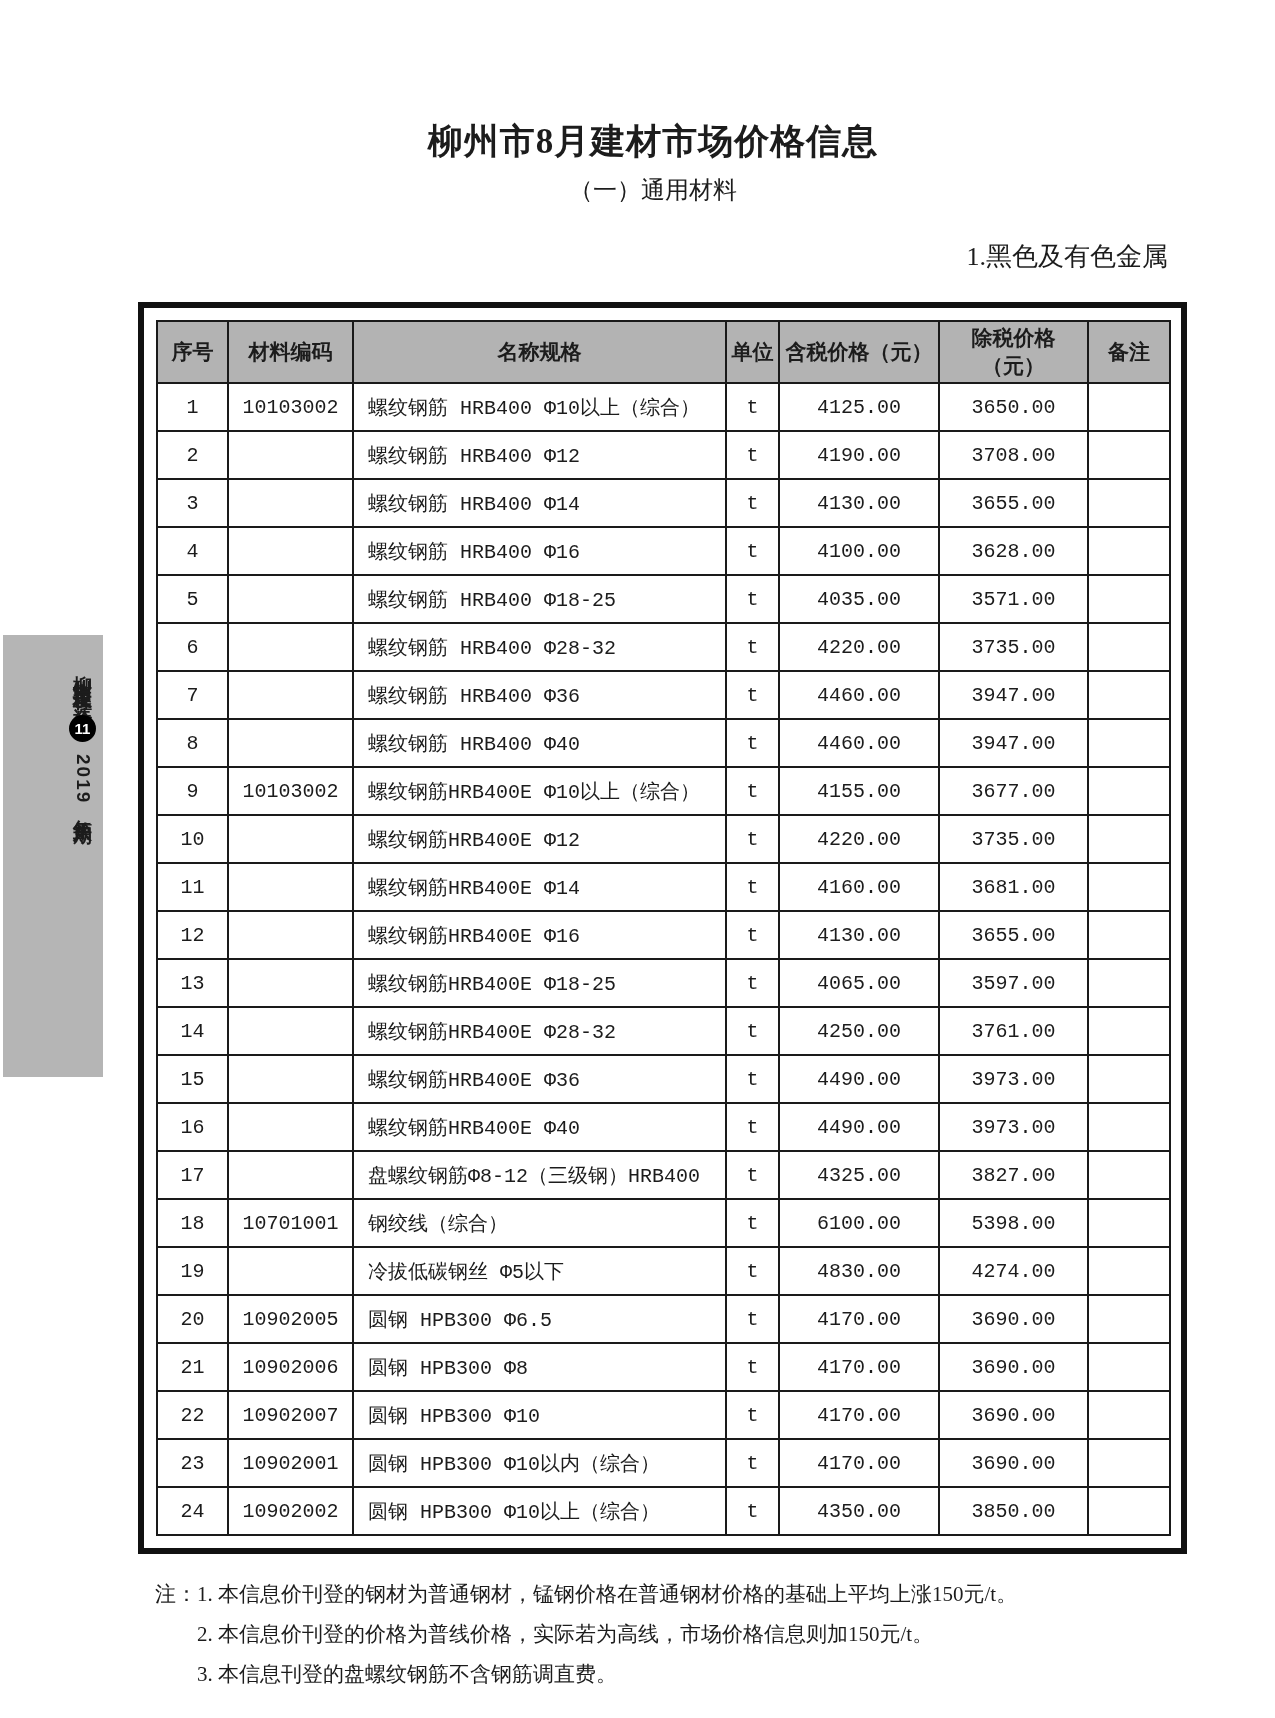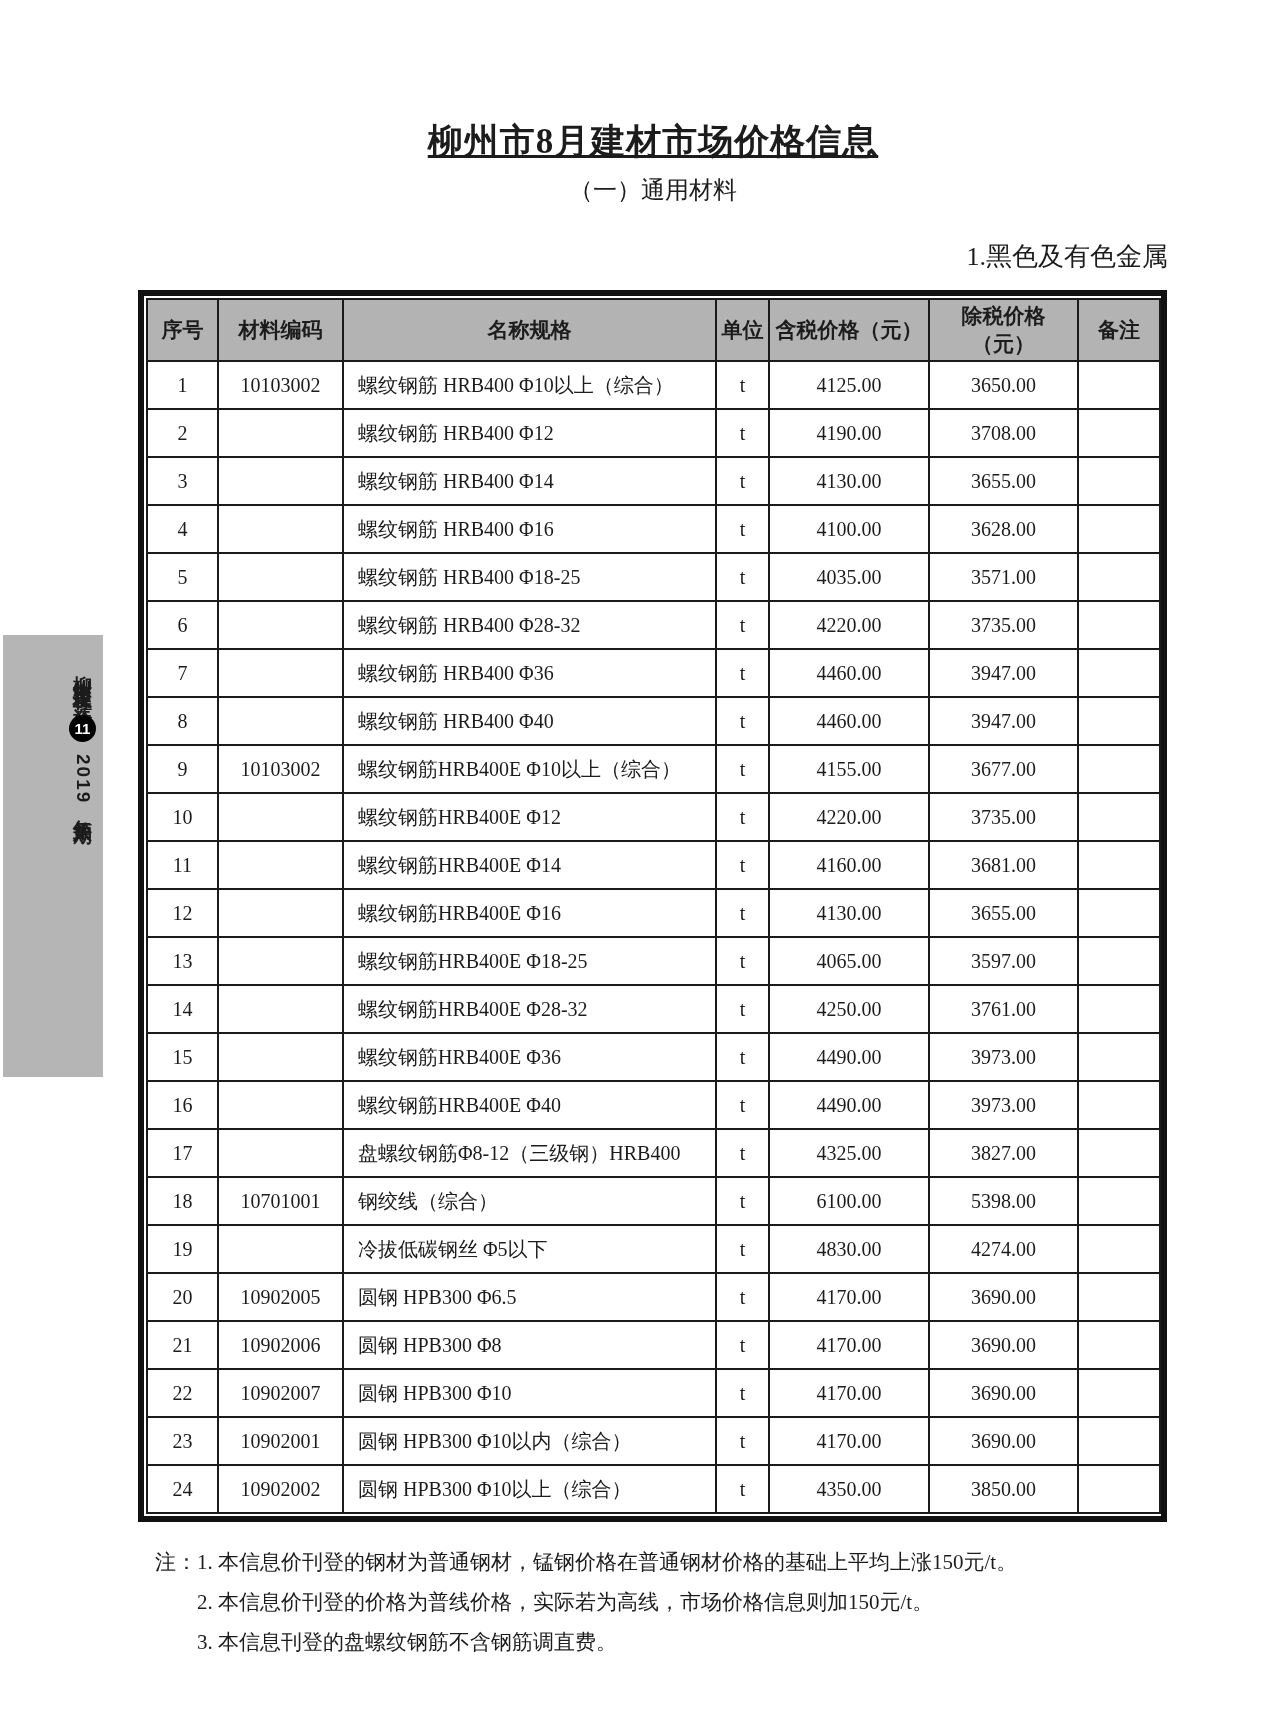--- a/index.html
+++ b/index.html
@@ -44,38 +44,38 @@
   
   .content {
     position:absolute; left:138px; top:0;
     width:1030px;
     padding-top:122px;
   }
   .page-title {
     margin:0; text-align:center;
     font-size:35px; font-weight:bold; line-height:40px;
     letter-spacing:1px;
-    text-decoration:underline;
   }
   .page-subtitle {
     margin:14px 0 4px 0; text-align:center;
     font-size:24px; font-weight:normal; line-height:28px;
   }
   .section-heading {
     margin:38px 0 0 0; text-align:right;
     font-size:26px; font-weight:normal; line-height:30px;
   }
 
   
   .table-frame {
-    margin-top:18px;
+    margin-top:30px;
     border:6px solid #111111;
-    padding:2px;
+    padding:12px;
     width:1013px;
     background:#ffffff;
+    font-family:Liberation Mono, monospace;
   }
   table.price {
     border-collapse:collapse; table-layout:fixed;
     width:1013px;
   }
   table.price th {
     background:#b3b3b3;
     border:2px solid #1a1a1a;
     height:58px;
     font-size:21px; font-weight:bold;

